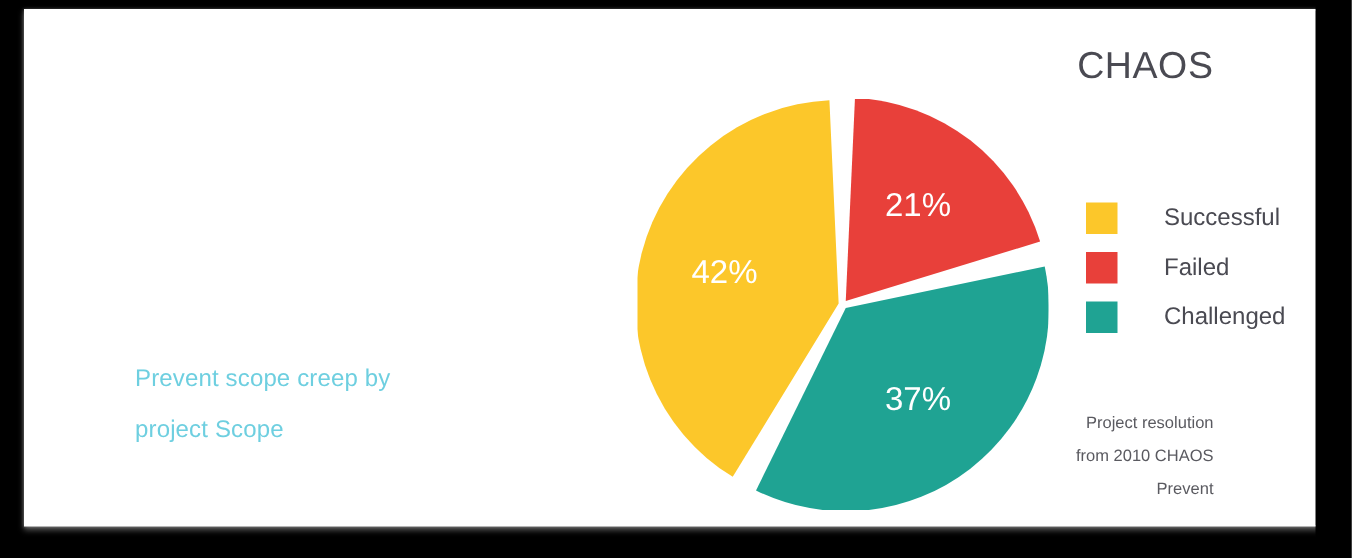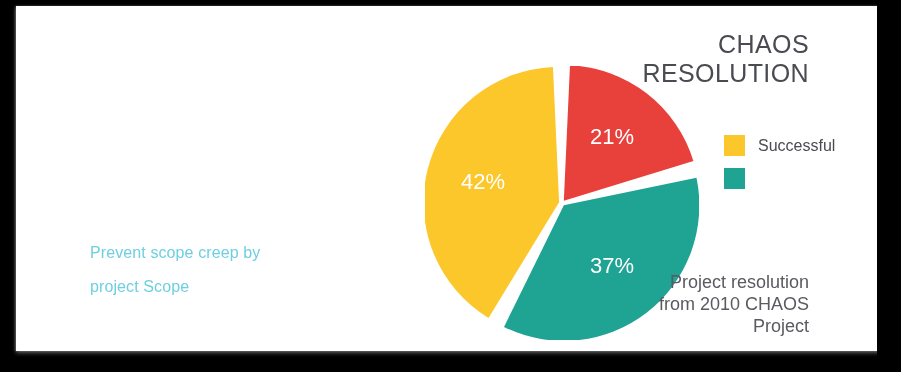--- a/index.html
+++ b/index.html
@@ -91,49 +91,48 @@
     display: flex;
     align-items: center;
     height: 33px;
   }
   .legend-swatch {
     width: 21px;
     height: 21px;
     flex: 0 0 auto;
   }
   .legend-label {
-    margin-left: 13px;
+    margin-left: 31px;
     font-size: 16px;
     color: #4a4a52;
     white-space: nowrap;
   }
 
   
   #caption {
     position: absolute;
     right: 76px;
     top: 265px;
     width: 260px;
     text-align: right;
     color: #5a5a60;
-    font-size: 18px;
+    font-size: 11px;
     line-height: 22px;
   }
   #caption .cline { display: block; }
 </style>
 </head>
 <body>
 
 <div id="slide">
 
   <div id="panel">
 
     <div id="title">
       <span class="tline">CHAOS</span>
-      <span class="tline">RESOLUTION</span>
     </div>
 
     <div id="callout">
       <div class="line">Prevent scope creep by</div>
       <div class="line">project Scope</div>
     </div>
 
     <div id="pie-wrap">
       <svg id="pie-svg" viewBox="0 0 274 274">
         <g>
@@ -151,24 +150,29 @@
         </g>
       </svg>
     </div>
 
     <div id="legend">
       <div class="legend-row">
         <span class="legend-swatch" style="background:#FCC72A"></span>
         <span class="legend-label">Successful</span>
       </div>
       <div class="legend-row">
+        <span class="legend-swatch" style="background:#E8403A"></span>
+        <span class="legend-label">Failed</span>
+      </div>
+      <div class="legend-row">
         <span class="legend-swatch" style="background:#1FA393"></span>
+        <span class="legend-label">Challenged</span>
       </div>
     </div>
 
     <div id="caption">
       <span class="cline">Project resolution</span>
       <span class="cline">from 2010 CHAOS</span>
-      <span class="cline">Project</span>
+      <span class="cline">Prevent</span>
     </div>
 
   </div>
 </div>
 
 </body></html>

